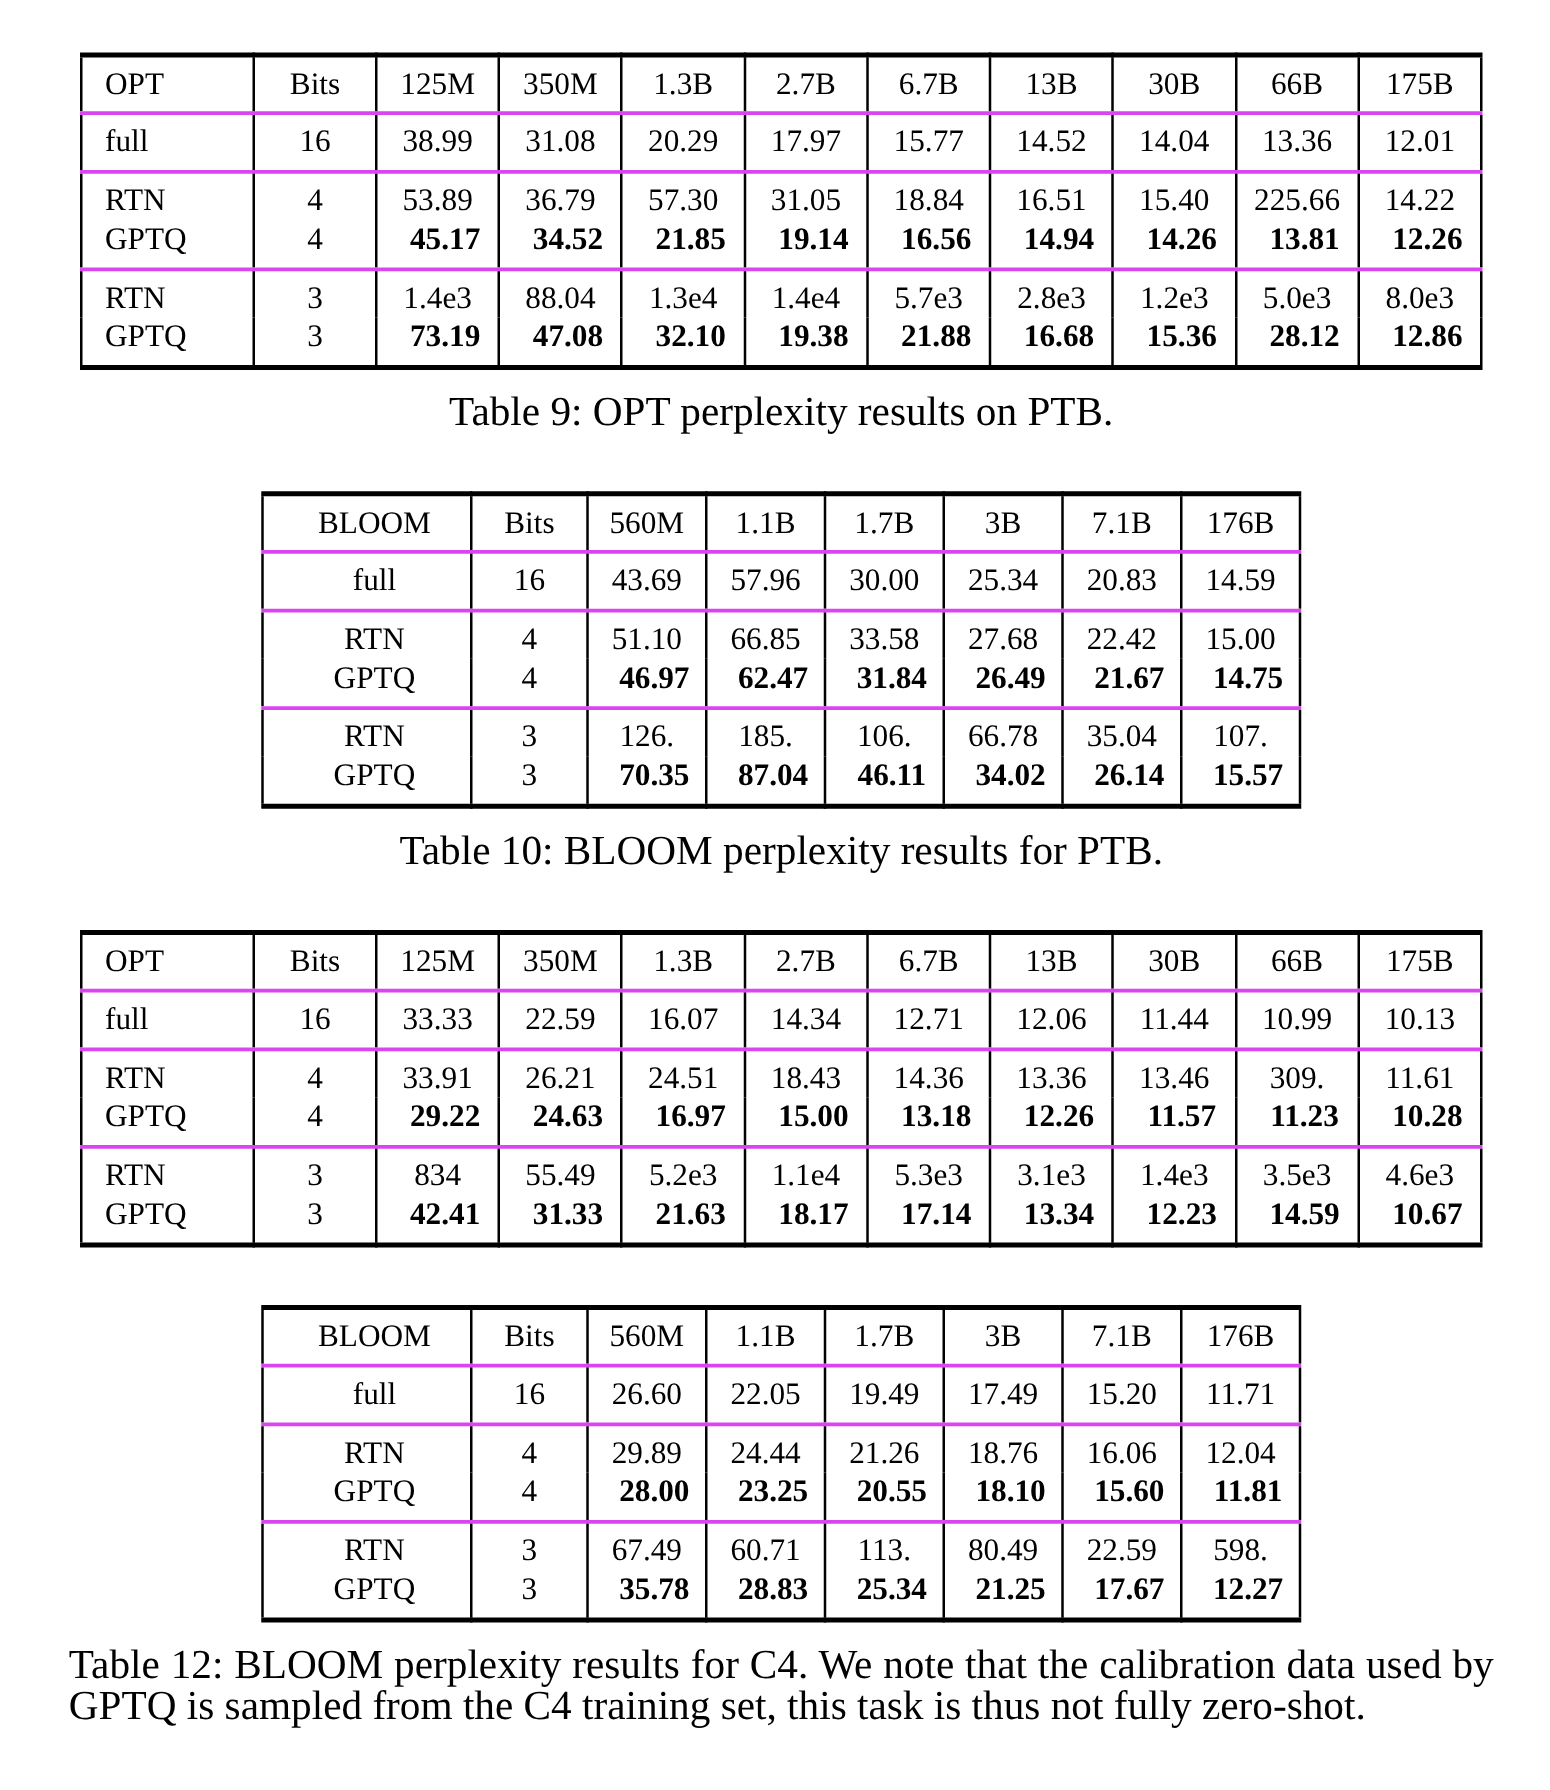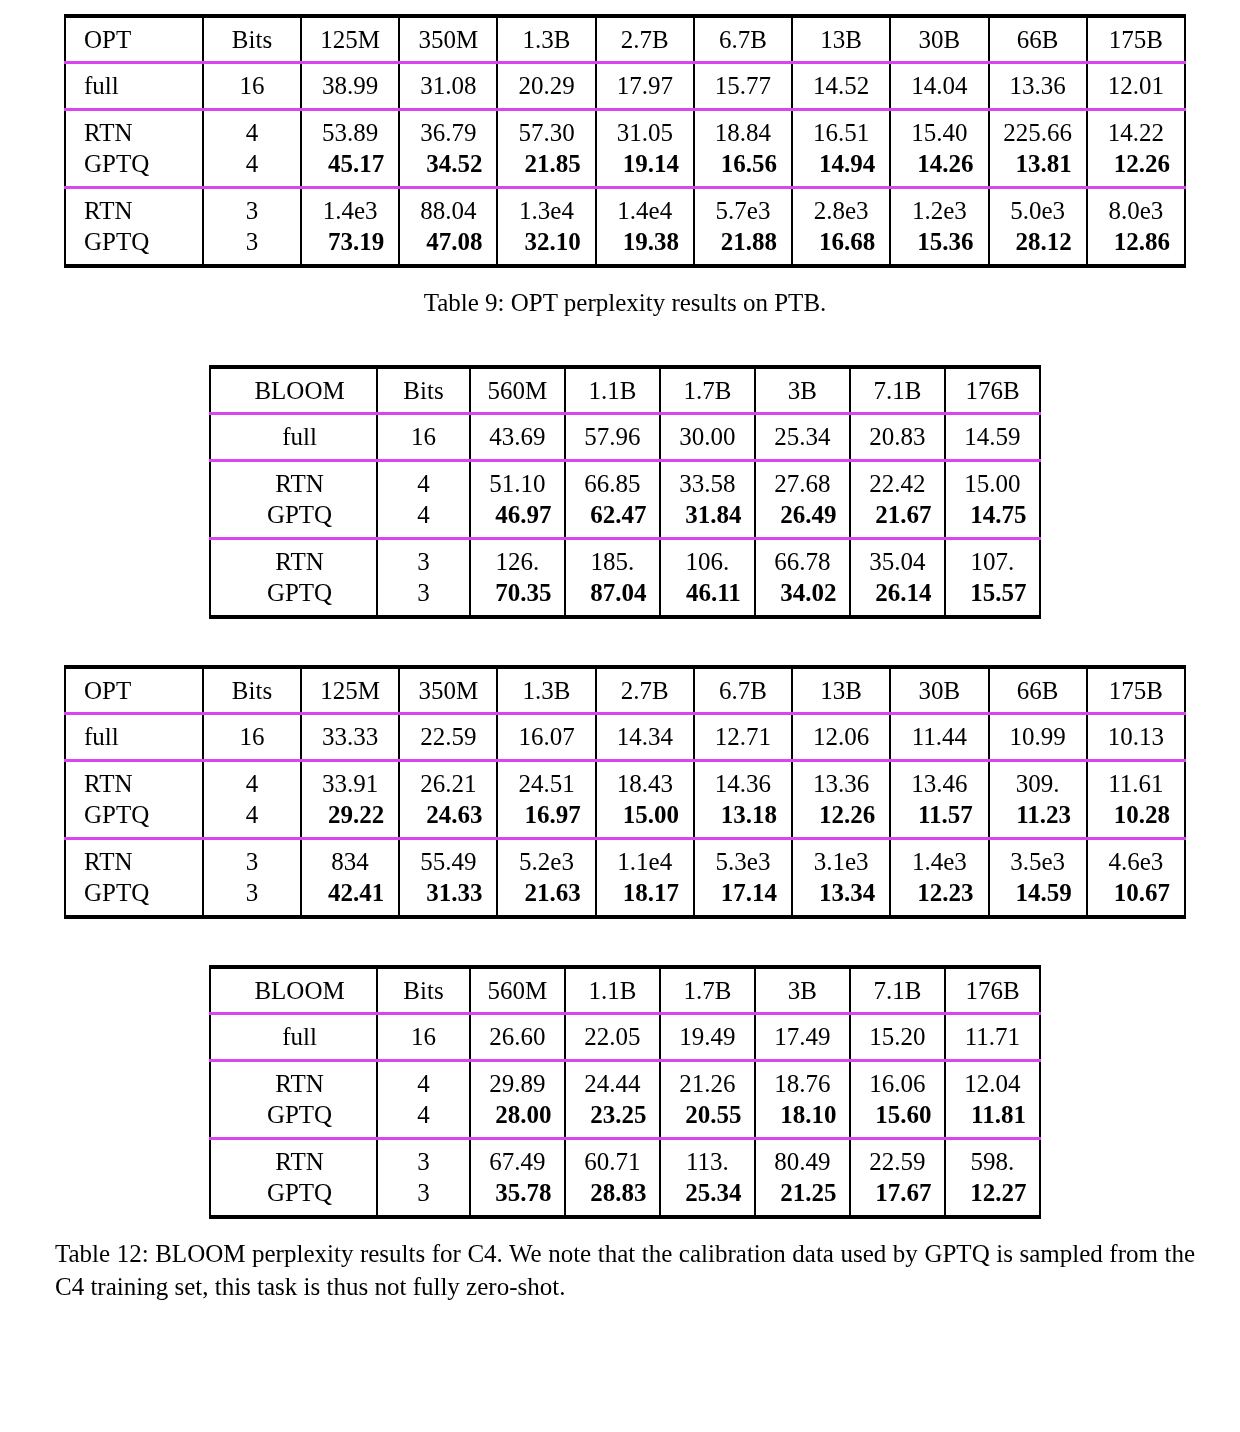--- a/index.html
+++ b/index.html
@@ -12,20 +12,21 @@
     width: 1240px;
     height: 1432px;
     overflow: hidden;
     font-family: "Liberation Serif", "DejaVu Serif", serif;
   }
   .page {
     padding: 14px 45px 0 55px;
   }
   .table-section {
     margin-bottom: 46px;
+    margin-top: 28px;
   }
   .table-section:last-child {
     margin-bottom: 0;
   }
   table.latex {
     border-collapse: collapse;
     table-layout: fixed;
     border-top: 4px solid #000;
     border-bottom: 4px solid #000;
     font-size: 25px;
@@ -67,21 +68,21 @@
   }
   table.latex.wide .c-model { width: 10%; }
   table.latex.wide .c-bits  { width: 7.5%; }
   table.latex.narrow .c-model { width: 17%; text-align: center; }
   table.latex.narrow .c-bits  { width: 9.5%; }
   table.latex td.bold {
     font-weight: bold;
     padding-left: 18px;
   }
   .caption {
-    font-size: 25px;
+    font-size: 33px;
     line-height: 33px;
     margin: 18px 0 0 0;
   }
   .caption.center {
     text-align: center;
   }
   .caption.justify {
     text-align: justify;
   }
 </style>
@@ -246,20 +247,21 @@
             <td class="c-bits">3</td>
             <td class="bold">70.35</td>
             <td class="bold">87.04</td>
             <td class="bold">46.11</td>
             <td class="bold">34.02</td>
             <td class="bold">26.14</td>
             <td class="bold">15.57</td>
           </tr>
         </tbody>
       </table>
+    <p class="caption center">Table 10: BLOOM perplexity results for PTB.</p>
   </section>
 
   <section class="table-section">
     <table class="latex wide">
         <thead>
           <tr>
             <th class="c-model">OPT</th>
             <th class="c-bits">Bits</th>
             <th>125M</th>
             <th>350M</th>

